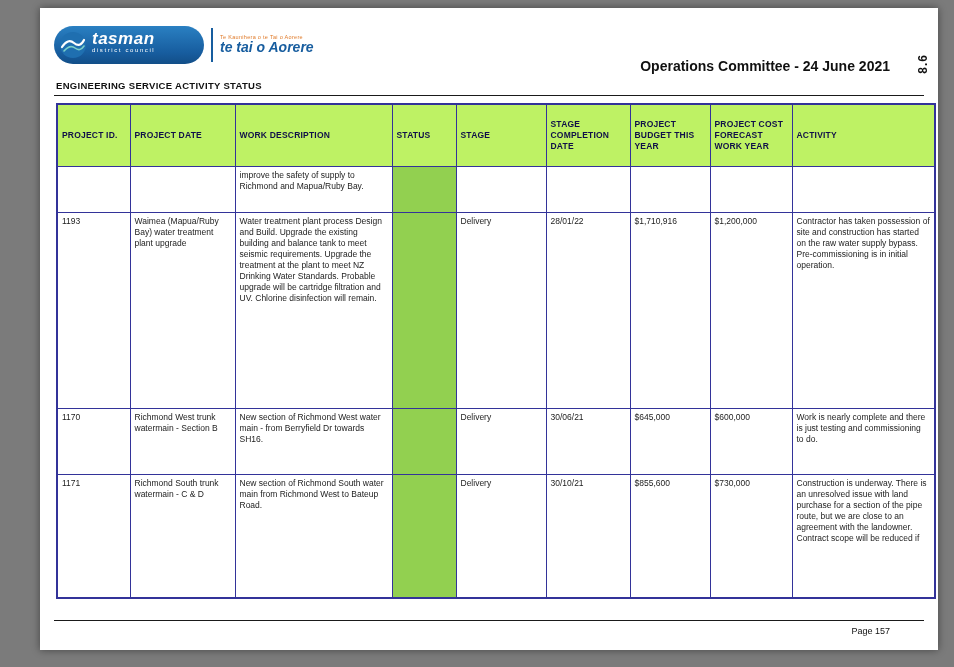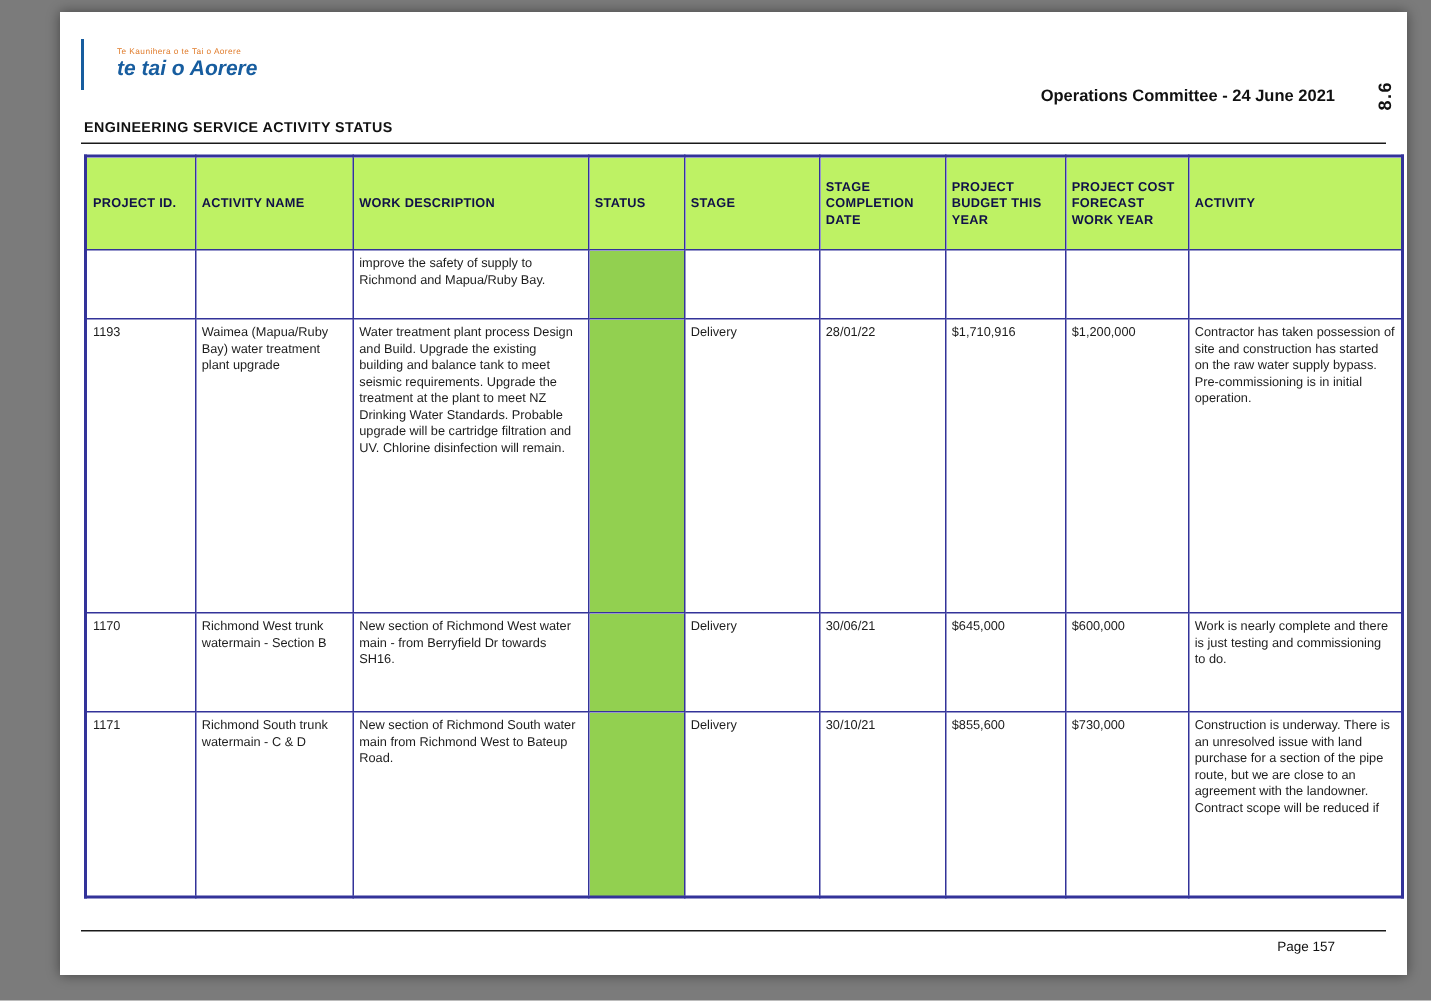--- a/index.html
+++ b/index.html
@@ -16,25 +16,25 @@
   .logo{position:absolute;left:14px;top:18px;display:flex;align-items:center;gap:7px;}
   .logo-pill{
     position:relative;width:150px;height:38px;border-radius:19px;
     background:linear-gradient(180deg,#2a80c2 0%,#175d9f 70%,#124e88 100%);
     color:#fff;box-sizing:border-box;padding:5px 10px 2px 38px;overflow:hidden;
   }
   .logo-wave{position:absolute;left:5px;top:5px;width:28px;height:28px;}
   .logo-word{font-size:17px;font-weight:bold;font-style:italic;line-height:16px;letter-spacing:.5px;}
   .logo-sub{font-size:6px;letter-spacing:1.6px;text-transform:lowercase;}
   .logo-div{width:2px;height:34px;background:#175d9f;}
-  .logo-right{display:flex;flex-direction:column;line-height:1.1;margin-left:15px;}
+  .logo-right{display:flex;flex-direction:column;line-height:1.1;}
   .logo-small{font-size:5.5px;color:#e07b2a;letter-spacing:.3px;}
   .logo-maori{font-size:14px;font-weight:bold;font-style:italic;color:#175d9f;}
   
-  .committee{position:absolute;right:48px;top:50px;font-size:11px;font-weight:bold;color:#111;}
+  .committee{position:absolute;right:48px;top:50px;font-size:14px;font-weight:bold;color:#111;}
   .side-num{
     position:absolute;right:8px;top:46px;
     writing-mode:vertical-rl;transform:rotate(180deg);
     font-size:12px;font-weight:bold;color:#111;letter-spacing:1px;
   }
   .report-title{position:absolute;left:16px;top:72px;font-size:9.5px;font-weight:bold;color:#111;letter-spacing:.3px;}
   .title-rule{position:absolute;left:14px;right:14px;top:87px;border-top:1.5px solid #1a1a1a;}
   
   table.report{
     position:absolute;left:16px;top:95px;width:878px;
@@ -54,20 +54,29 @@
   
   .footer-rule{position:absolute;left:14px;right:14px;top:612px;border-top:1.5px solid #1a1a1a;}
   .page-number{position:absolute;right:48px;top:618px;font-size:9px;color:#111;}
 </style>
 </head>
 <body>
 
 <div class="page">
 
   <div class="logo">
+    <div class="logo-pill">
+      <svg class="logo-wave" viewBox="0 0 28 28">
+        <circle cx="14" cy="14" r="13" fill="#1f6fb0"></circle>
+        <path d="M3 16 q6 -9 12 -4 t10 -3" stroke="#ffffff" fill="none" stroke-width="2.2" stroke-linecap="round"></path>
+        <path d="M5 20 q6 -7 11 -3 t9 -2" stroke="#7ad0c9" fill="none" stroke-width="1.6" stroke-linecap="round"></path>
+      </svg>
+      <div class="logo-word">tasman</div>
+      <div class="logo-sub">district council</div>
+    </div>
     <div class="logo-div"></div>
     <div class="logo-right">
       <span class="logo-small">Te Kaunihera o te Tai o Aorere</span>
       <span class="logo-maori">te tai o Aorere</span>
     </div>
   </div>
 
   <div class="committee">Operations Committee - 24 June 2021</div>
   <div class="side-num">8.6</div>
 
@@ -82,21 +91,21 @@
       <col style="width:64px">
         <col style="width:90px">
         <col style="width:84px">
       <col style="width:80px">
         <col style="width:82px">
         <col style="width:143px">
     </colgroup>
     <thead>
       <tr style="height:62px">
         <th>PROJECT ID.</th>
-        <th>ACTIVITY NAME</th>
+        <th>PROJECT DATE</th>
         <th>WORK DESCRIPTION</th>
         <th>STATUS</th>
         <th>STAGE</th>
         <th>STAGE COMPLETION DATE</th>
         <th>PROJECT BUDGET THIS YEAR</th>
         <th>PROJECT COST FORECAST WORK YEAR</th>
         <th>ACTIVITY</th>
       </tr>
     </thead>
     <tbody>

